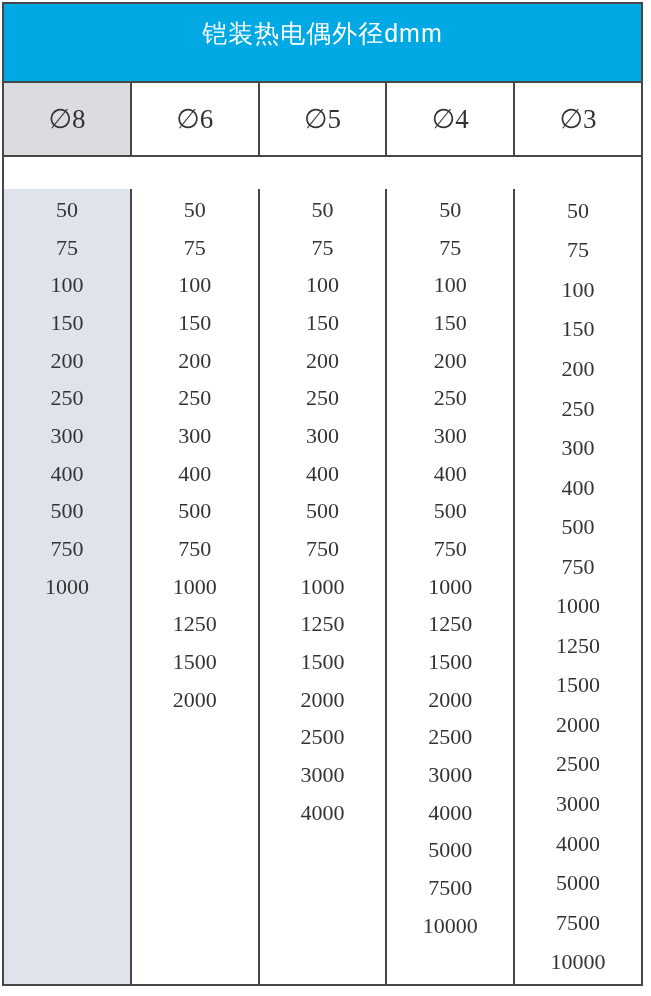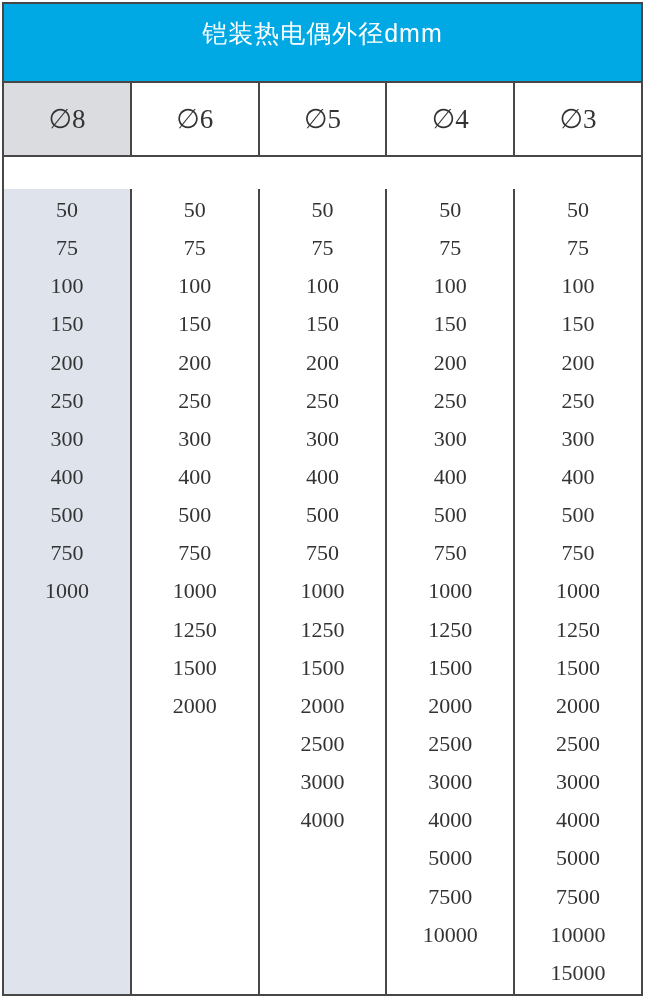--- a/index.html
+++ b/index.html
@@ -14,21 +14,21 @@
   html, body { margin: 0; padding: 0; }
   body {
     width: 651px;
     height: 996px;
     background: #ffffff;
     font-family: "Liberation Serif", "DejaVu Serif", serif;
   }
   .page {
     width: 651px;
     height: 996px;
-    padding: 2px 8px 0 2px;
+    padding: 2px 8px 10px 2px;
   }
   .table-frame {
     width: 100%;
     height: 100%;
     border: 2px solid var(--border);
     background: #ffffff;
     display: flex;
     flex-direction: column;
   }
   .title-band {
@@ -215,17 +215,16 @@
           <div class="dcell">1000</div>
           <div class="dcell">1250</div>
           <div class="dcell">1500</div>
           <div class="dcell">2000</div>
           <div class="dcell">2500</div>
           <div class="dcell">3000</div>
           <div class="dcell">4000</div>
           <div class="dcell">5000</div>
           <div class="dcell">7500</div>
           <div class="dcell">10000</div>
-          <div class="dcell">15000</div>
         </div>
       </div>
   </div>
 </div>
 
 </body></html>

